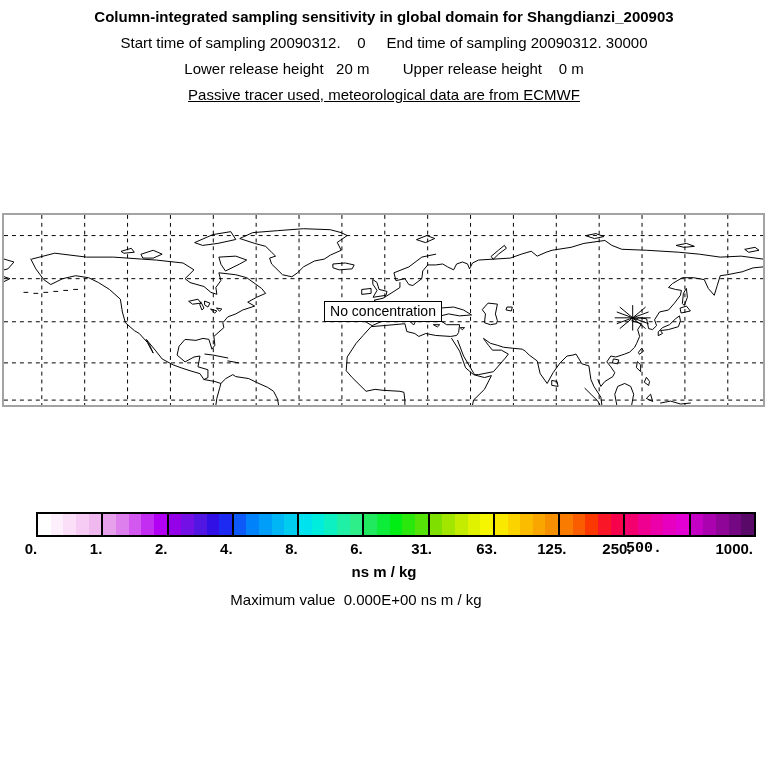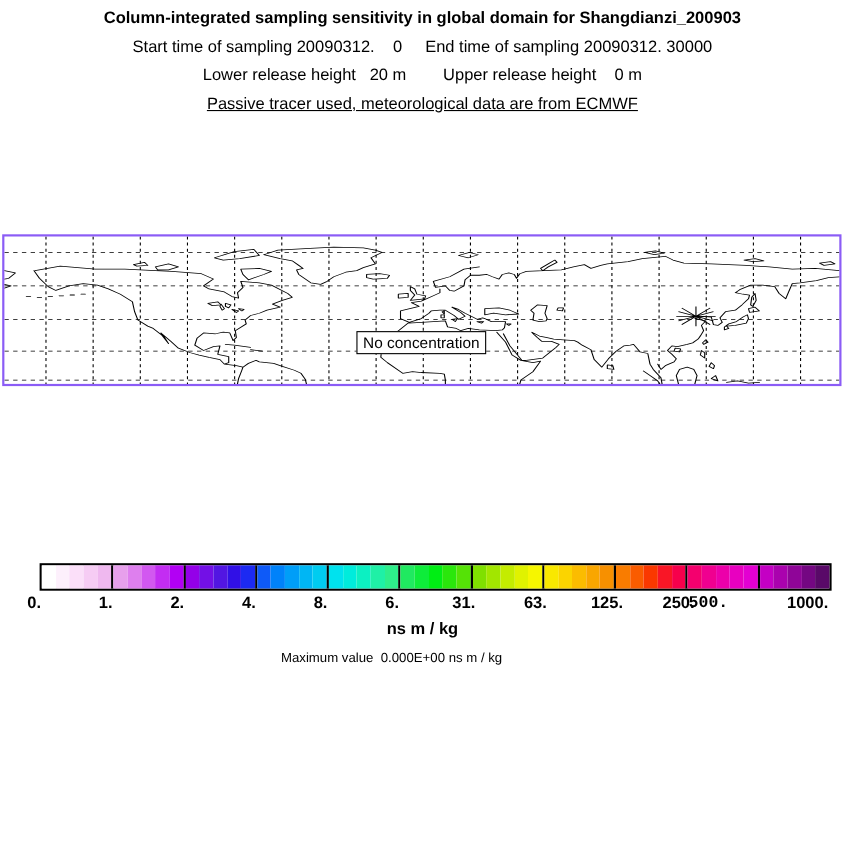--- a/index.html
+++ b/index.html
@@ -6,42 +6,42 @@
   body{
     width:768px;height:768px;background:#ffffff;position:relative;overflow:hidden;
     font-family:"Liberation Sans",sans-serif;color:#000;
   }
   .hline{position:absolute;left:0;width:768px;text-align:center;white-space:pre;font-size:15px;line-height:18px;}
   #title{top:8px;font-weight:bold;}
   #sub1{top:34px;}
   #sub2{top:60px;}
   #sub3{top:86px;text-decoration:underline;}
   #map{
-    position:absolute;left:2px;top:213px;width:763px;height:138px;
-    border:2px solid #8b5cf6;box-sizing:border-box;background:#fff;
+    position:absolute;left:2px;top:213px;width:763px;height:194px;
+    border:2px solid #a3a3a3;box-sizing:border-box;background:#fff;
   }
   #map svg{display:block;width:100%;height:100%;}
   .coast{fill:none;stroke:#000;stroke-width:1;stroke-linejoin:round;stroke-linecap:round;}
   .grid line{stroke:#000;stroke-width:1;stroke-dasharray:4 4;}
   .star{fill:none;stroke:#000;stroke-width:1;}
   #nobox{
     position:absolute;left:320px;top:86px;width:118px;height:21px;
     border:1px solid #000;background:#fff;box-sizing:border-box;
     font-size:14px;line-height:19px;text-align:center;white-space:nowrap;
   }
   #cbar{
     position:absolute;left:36px;top:512px;width:720px;height:25px;
     border:2px solid #000;box-sizing:border-box;display:flex;background:#fff;
   }
   .seg{flex:1 1 0;display:flex;}
   .seg + .seg{border-left:2px solid #000;}
   .cell{flex:1 1 0;}
   .tick{position:absolute;top:540px;font-size:15px;font-weight:bold;white-space:nowrap;}
   #units{position:absolute;left:0;top:563px;width:768px;text-align:center;font-size:15px;font-weight:bold;}
-  #maxval{position:absolute;left:0;top:591px;width:712px;text-align:center;font-size:12px;white-space:pre;}
+  #maxval{position:absolute;left:0;top:591px;width:712px;text-align:center;font-size:15px;white-space:pre;}
 </style>
 </head>
 <body>
 
 <div class="hline" id="title">Column-integrated sampling sensitivity in global domain for Shangdianzi_200903</div>
 <div class="hline" id="sub1">Start time of sampling 20090312.    0     End time of sampling 20090312. 30000</div>
 <div class="hline" id="sub2">Lower release height   20 m        Upper release height    0 m</div>
 <div class="hline" id="sub3">Passive tracer used, meteorological data are from ECMWF</div>
 
 <div id="map">

